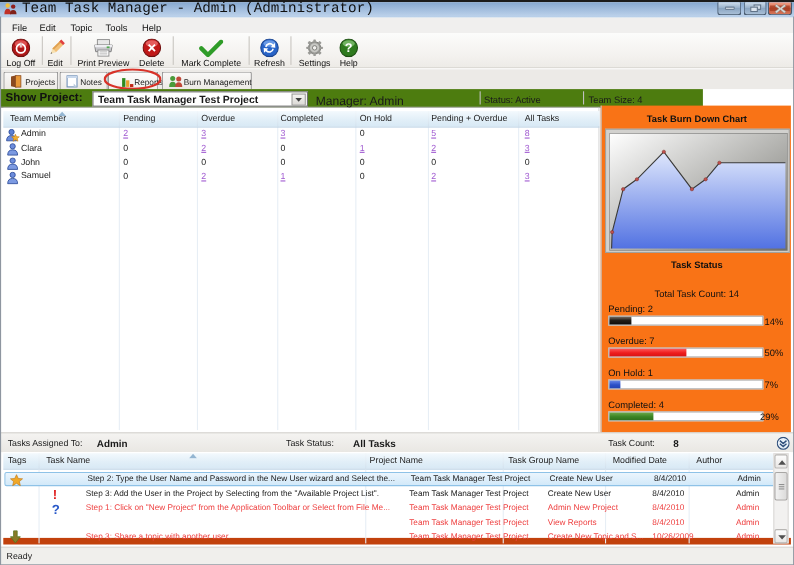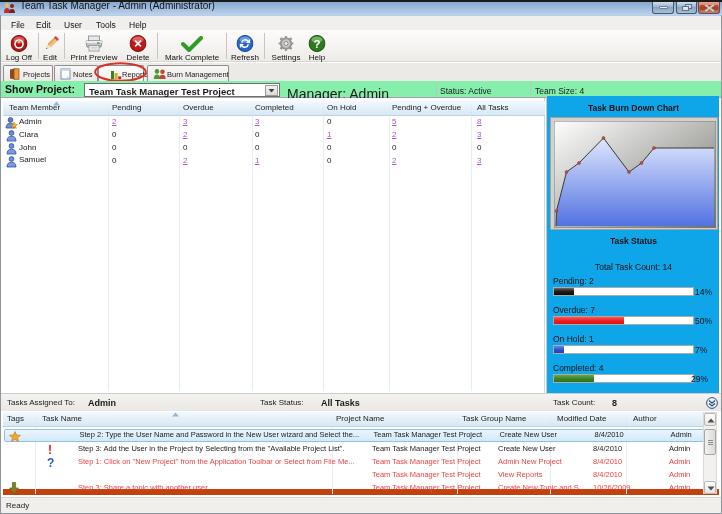--- a/index.html
+++ b/index.html
@@ -3,51 +3,51 @@
 <meta charset="utf-8">
 <style>
 * { margin:0; padding:0; box-sizing:border-box; }
 html,body { width:722px; height:514px; overflow:hidden; }
 body { font-family:"Liberation Sans", sans-serif; font-size:8px; color:#1a1a1a; background:#fff; position:relative; }
 .abs { position:absolute; }
 
 #topline { left:0; top:0; width:722px; height:2px; background:#1b1b1b; }
 #titlebar { left:0; top:2px; width:722px; height:13.5px;
   background:linear-gradient(#86a8d0, #a7c1e0 55%, #bbd1ea 90%, #b3cce7); }
-#title-text { left:20px; top:0; font-size:10px; color:#101010; }
+#title-text { left:20px; top:0; font-size:13px; color:#101010;font-family:Liberation Mono, monospace; }
 .winbtn { top:2px; height:12px; border:1px solid #46586c; border-top:none; border-radius:0 0 3px 3px; }
 #btn-min  { left:652px; width:22px; background:linear-gradient(#cfdeee,#9cb4cd 45%,#8aa5c2 50%,#a9bfd7); }
 #btn-max  { left:676px; width:21px; background:linear-gradient(#cfdeee,#9cb4cd 45%,#8aa5c2 50%,#a9bfd7); }
 #btn-close{ left:698px; width:22px; background:linear-gradient(#f0a088,#e0795c 40%,#c04f34 50%,#d6775a); }
 
 #menubar { left:0; top:15.5px; width:722px; height:14.5px; background:#f0efee; }
 .menu { position:absolute; top:4px; font-size:8.5px; color:#111; }
 
 #toolbar { left:0; top:30px; width:722px; height:32px;
   background:linear-gradient(#fcfcfb,#f3f1ee 70%,#edebe7); border-bottom:1px solid #d9d6d1; }
 .tbtxt { position:absolute; top:23px; font-size:8px; color:#111; white-space:nowrap; transform:translateX(-50%); }
 .tbico { position:absolute; top:5px; transform:translateX(-50%); }
 .tbsep { position:absolute; top:3px; width:1px; height:26px; background:#c9c6c1; }
 
 #tabstrip { left:0; top:63px; width:722px; height:18px; background:#eceae7; }
 .tab { position:absolute; top:2px; height:16px; background:linear-gradient(#f9f8f7,#ece9e5);
   border:1px solid #8f8f8f; border-bottom:none; border-radius:2px 2px 0 0; font-size:7.5px; color:#1a1a1a; }
 .tab .ti { position:absolute; left:5px; top:2px; }
 .tab .tt { position:absolute; top:3.5px; white-space:nowrap; }
 
-#showrow { left:0; top:81px; width:722px; height:17px; background:#86efac; border-bottom:1px solid #a5a5a5; }
+#showrow { left:0; top:81px; width:639px; height:17px; background:#4d7c0f; border-bottom:1px solid #a5a5a5; }
 
 .hdr { position:absolute; background:linear-gradient(#f3f9fd,#e2eff8 55%,#d8e9f5); border-bottom:1px solid #bdd3e5; }
 .hsep { position:absolute; width:1px; background:linear-gradient(#f2f7fb,#cfdfec); }
 .vline { position:absolute; width:1px; background:#e7eef5; }
 .lnk { color:#a15bd1; text-decoration:underline; }
 .red { color:#ee4141; }
 #btable > div.abs span { font-size:7.5px;padding-left:36px; }
 
-#rpanel { left:546px; top:96px; width:173px; height:297px; background:#0ea5e9; border-left:1px solid #c6c6c6; }
+#rpanel { left:546px; top:96px; width:173px; height:297px; background:#f97316; border-left:1px solid #c6c6c6; }
 .ptitle { position:absolute; width:173px; text-align:center; font-weight:bold; font-size:8.5px; color:#111; }
 .pbar { position:absolute; width:141px; height:9px; border:1px solid #aaa; background:#fff; }
 .pbarfill { position:absolute; left:0; top:0; height:7px; }
 .plabel { position:absolute; font-size:8.5px; color:#111; }
 .ppct { position:absolute; font-size:8.5px; color:#111; }
 
 #assignbar { left:0; top:393px; width:722px; height:18px; border-top:1px solid #cfccc8;
   background:linear-gradient(#f4f3f1,#e9e7e3); }
 
 #statusbar { left:0; top:497px; width:722px; height:17px; background:#f0efec; border-top:1px solid #dbd8d4; }
@@ -76,21 +76,21 @@
 </div>
 <div id="btn-close" class="abs winbtn">
   <div style="position:absolute;left:1px;top:3px;width:18px;height:5px;background:#a33c22;opacity:.75"></div>
   <svg style="position:absolute;left:5px;top:1px" width="11" height="10" viewBox="0 0 11 10">
     <path d="M2 1 L5.5 4 L9 1 L10.5 2.5 L7 5 L10.5 7.5 L9 9 L5.5 6 L2 9 L0.5 7.5 L4 5 L0.5 2.5 Z" fill="#d8d8d4" stroke="#8a8a86" stroke-width="0.5"></path>
   </svg>
 </div>
 <div id="menubar" class="abs">
   <span class="menu" style="left:11px">File</span>
   <span class="menu" style="left:36px">Edit</span>
-  <span class="menu" style="left:64px">User</span>
+  <span class="menu" style="left:64px">Topic</span>
   <span class="menu" style="left:96px">Tools</span>
   <span class="menu" style="left:129px">Help</span>
 </div>
 <div id="toolbar" class="abs">
   <div class="tbsep" style="left:38px"></div>
   <div class="tbsep" style="left:64px"></div>
   <div class="tbsep" style="left:157px"></div>
   <div class="tbsep" style="left:226px"></div>
   <div class="tbsep" style="left:264px"></div>
   <svg class="tbico" style="left:19px" width="17" height="17" viewBox="0 0 17 17">
@@ -206,21 +206,21 @@
 </svg>
 <div id="showrow" class="abs">
   <span style="position:absolute;left:5px;top:2px;font-size:10.5px;font-weight:bold;color:#111">Show Project:</span>
   <div style="position:absolute;left:84px;top:2px;width:196px;height:14px;background:#fff;border:1px solid #707070">
     <span style="position:absolute;left:4px;top:2px;font-weight:bold;font-size:9.5px;white-space:nowrap">Team Task Manager Test Project</span>
     <div style="position:absolute;right:1px;top:1px;width:13px;height:10.5px;background:linear-gradient(#f4f3f1,#dcdad6);border:1px solid #9a9a96"></div>
     <svg style="position:absolute;right:3px;top:4px" width="9" height="6" viewBox="0 0 9 6">
         <path d="M1.5 1 L4.5 4.5 L7.5 1 Z" fill="#404040"></path>
       </svg>
   </div>
-  <span style="position:absolute;left:287px;top:5px;font-size:14px">Manager: Admin</span>
+  <span style="position:absolute;left:287px;top:5px;font-size:11px">Manager: Admin</span>
   <div style="position:absolute;left:436px;top:2px;width:1px;height:12px;background:#c0c0c0"></div>
   <span style="position:absolute;left:440px;top:5px;font-size:8.5px">Status: Active</span>
   <div style="position:absolute;left:530px;top:2px;width:1px;height:12px;background:#c0c0c0"></div>
   <span style="position:absolute;left:535px;top:5px;font-size:8.5px">Team Size: 4</span>
 </div>
 <div id="maintable" class="abs" style="left:3px;top:98px;width:542px;height:295px;background:#fff;border-right:1px solid #d8d8d8">
 
   <div class="vline" style="left:105px;top:3px;height:290px"></div>
   <div class="vline" style="left:176px;top:3px;height:290px"></div>
   <div class="vline" style="left:249px;top:3px;height:290px"></div>

